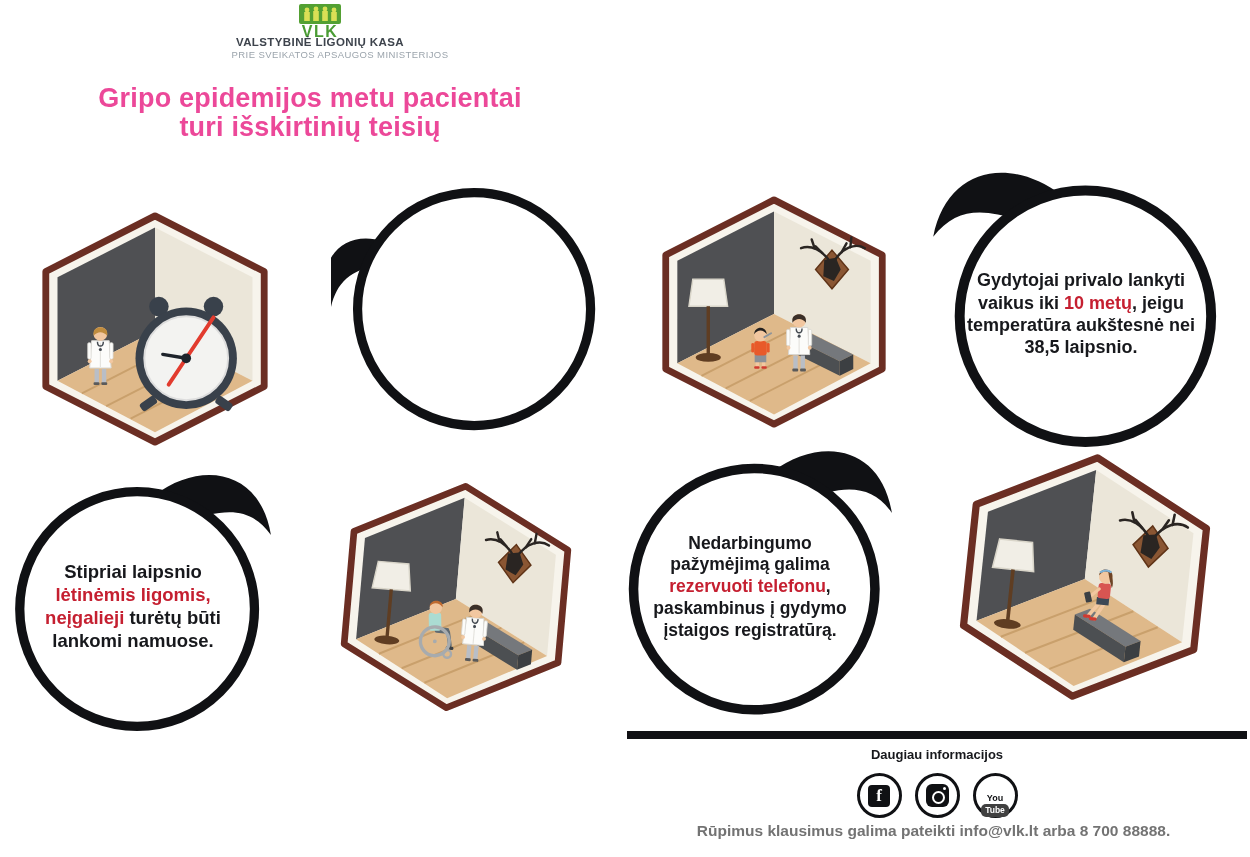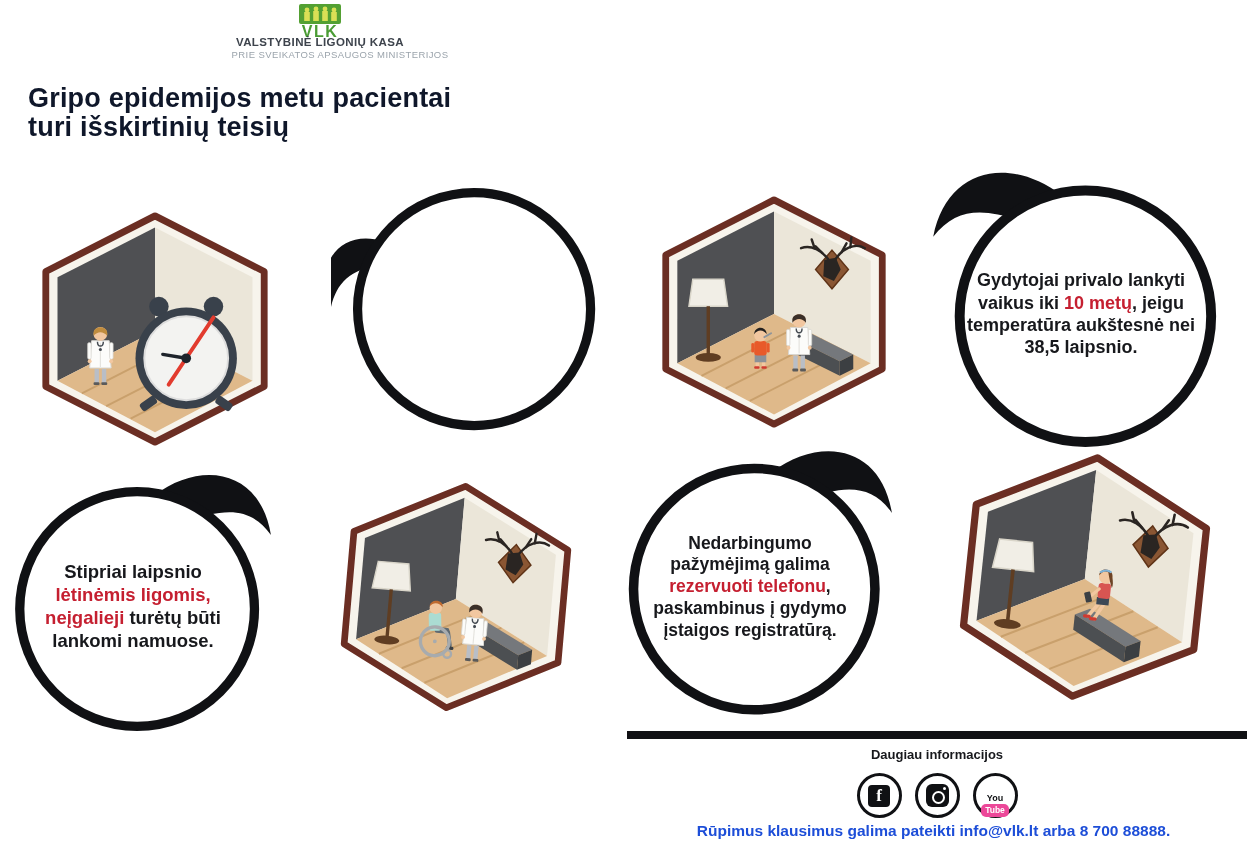--- a/index.html
+++ b/index.html
@@ -5,22 +5,22 @@
   html,body{margin:0;padding:0;}
   body{width:1250px;height:857px;background:#ffffff;position:relative;overflow:hidden;
        font-family:"Liberation Sans","DejaVu Sans",sans-serif;}
   .abs{position:absolute;}
   .vlk-acronym{left:0;top:23px;width:640px;text-align:center;font-size:16px;font-weight:800;
                color:#4a9c34;letter-spacing:1.5px;}
   .org-name{left:0;top:36px;width:640px;text-align:center;font-size:11.5px;font-weight:800;
             color:#3d434c;letter-spacing:.4px;}
   .org-sub{left:0;top:49px;width:640px;text-align:center;font-size:9.5px;font-weight:400;
            color:#9ba4ac;letter-spacing:.4px;padding-left:20px;}
-  .title{left:28px;top:84px;width:564px;font-size:27px;font-weight:800;
-         color:#0f172a;line-height:1.06;letter-spacing:.2px;}
+  .title{left:28px;top:84px;width:564px;text-align:center;font-size:27px;font-weight:800;
+         color:#ec4899;line-height:1.06;letter-spacing:.2px;}
   
   .bubble{position:absolute;}
   .bubble svg{position:absolute;left:0;top:0;width:100%;height:100%;}
   .bubble .txt{position:absolute;left:11%;right:11%;top:14%;bottom:14%;display:flex;
                align-items:center;justify-content:center;text-align:center;
                font-weight:800;color:#17181c;line-height:1.24;}
   .rd{color:#c51f30;}
   #bubble-1{left:331px;top:168px;width:278px;height:278px;}
   #bubble-1 .txt{font-size:20px;}
   #bubble-2{left:931px;top:164px;width:300px;height:300px;}
@@ -43,23 +43,23 @@
   .icon-circle{width:39px;height:39px;border:3.5px solid #101114;border-radius:50%;
                background:#fff;display:flex;align-items:center;justify-content:center;}
   .fb-sq{width:22px;height:22px;background:#101114;border-radius:4px;color:#fff;
          display:flex;align-items:center;justify-content:center;font-weight:800;font-size:17px;
          font-family:"Liberation Serif",serif;}
   .ig-sq{width:23px;height:23px;background:#101114;border-radius:6px;position:relative;}
   .ig-lens{position:absolute;left:6px;top:7px;width:9px;height:9px;border:2.5px solid #fff;border-radius:50%;}
   .ig-dot{position:absolute;right:3px;top:3px;width:3px;height:3px;background:#fff;border-radius:50%;}
   .yt-wrap{display:flex;flex-direction:column;align-items:center;line-height:1;margin-top:20px;}
   .yt-you{font-size:9px;font-weight:800;color:#101114;}
-  .yt-tube{margin-top:1px;background:#ec4899;color:#fff;font-size:8.5px;font-weight:800;
+  .yt-tube{margin-top:1px;background:#404040;color:#fff;font-size:8.5px;font-weight:800;
            border-radius:5px;padding:2px 4px;}
-  .f-contact{left:617px;top:822px;width:633px;text-align:center;font-size:15.5px;font-weight:800;color:#1d4ed8;}
+  .f-contact{left:617px;top:822px;width:633px;text-align:center;font-size:15.5px;font-weight:800;color:#737373;}
 </style>
 </head>
 <body>
 
 <svg width="0" height="0" style="position:absolute" aria-hidden="true">
   <defs>
     <g id="roomBase">
       <polygon points="120,4 232,61 232,179 120,236 8,179 8,61" fill="#f7f4ec" stroke="#6b2e23" stroke-width="7" stroke-linejoin="round"></polygon>
       <polygon points="120,16 20,67 20,173 120,122" fill="#4f5053"></polygon>
       <polygon points="120,16 220,67 220,173 120,122" fill="#ebe6d9"></polygon>

